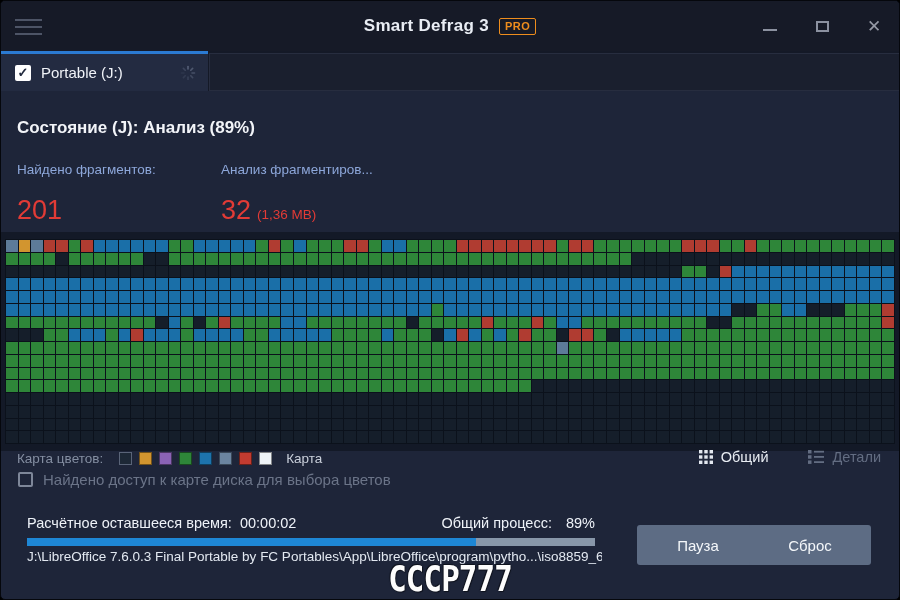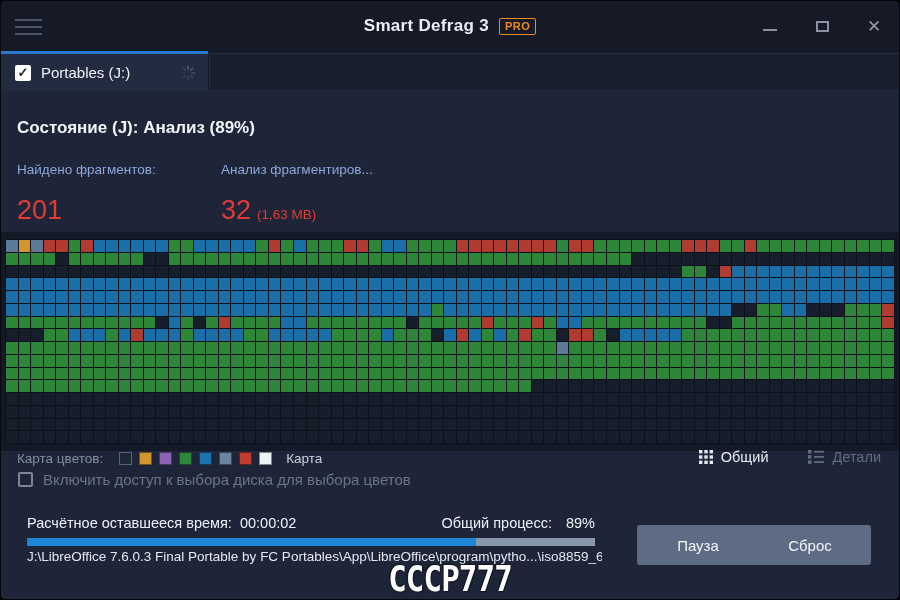--- a/index.html
+++ b/index.html
@@ -129,21 +129,21 @@
       <div class="wc">
           <span class="close-glyph">✕</span>
         </div>
     </div>
   </div>
 
   <div class="tabstrip">
     <div class="empty-tabs"></div>
     <div class="tab">
       <span class="tab-check">✓</span>
-      <span class="tab-label">Portables (J:)</span>
+      <span class="tab-label">Portable (J:)</span>
       <svg class="tab-spinner" viewBox="0 0 16 16">
         <g stroke="#566077" stroke-width="1.6" stroke-linecap="round">
           <line x1="8" y1="1.5" x2="8" y2="4" opacity="1"></line>
           <line x1="12.6" y1="3.4" x2="10.8" y2="5.2" opacity=".85"></line>
           <line x1="14.5" y1="8" x2="12" y2="8" opacity=".7"></line>
           <line x1="12.6" y1="12.6" x2="10.8" y2="10.8" opacity=".55"></line>
           <line x1="8" y1="14.5" x2="8" y2="12" opacity=".4"></line>
           <line x1="3.4" y1="12.6" x2="5.2" y2="10.8" opacity=".3"></line>
           <line x1="1.5" y1="8" x2="4" y2="8" opacity=".2"></line>
           <line x1="3.4" y1="3.4" x2="5.2" y2="5.2" opacity=".5"></line>
@@ -155,21 +155,21 @@
   <div class="status-title">Состояние (J): Анализ (89%)</div>
 
   <div class="stat-col" style="left:16px;">
     <div class="stat-label">Найдено фрагментов:</div>
     <div class="stat-value">201</div>
   </div>
   <div class="stat-col" style="left:220px;">
     <div class="stat-label">Анализ фрагментиров...</div>
     <div class="val-row">
       <div class="stat-value">32</div>
-      <div class="stat-extra">(1,63 MB)</div>
+      <div class="stat-extra">(1,36 MB)</div>
     </div>
   </div>
 
   <div class="diskmap-wrap">
     <div class="diskmap">
         <div style="background: rgb(93, 123, 153);"></div>
         <div style="background: rgb(210, 149, 47);"></div>
         <div style="background: rgb(93, 123, 153);"></div>
         <div style="background: rgb(176, 60, 49);"></div>
         <div style="background: rgb(176, 60, 49);"></div>
@@ -1349,21 +1349,21 @@
           <rect x="0" y="10.4" width="3.5" height="3.5"></rect>
             <rect x="6" y="11.2" width="10" height="1.8"></rect>
         </g>
       </svg>
       <span>Детали</span>
     </div>
   </div>
 
   <div class="option-row">
     <div class="option-box"></div>
-    <span class="option-label">Включить доступ к выбора диска для выбора цветов</span>
+    <span class="option-label">Найдено доступ к карте диска для выбора цветов</span>
   </div>
 
   <div class="time-row">
     <span class="time-label">Расчётное оставшееся время:</span>
     <span class="time-value">00:00:02</span>
     <span class="overall-label">Общий процесс:</span>
     <span class="overall-value">89%</span>
   </div>
   <div class="overall-track">
     <div class="overall-fill" style="width: 79%;"></div>

